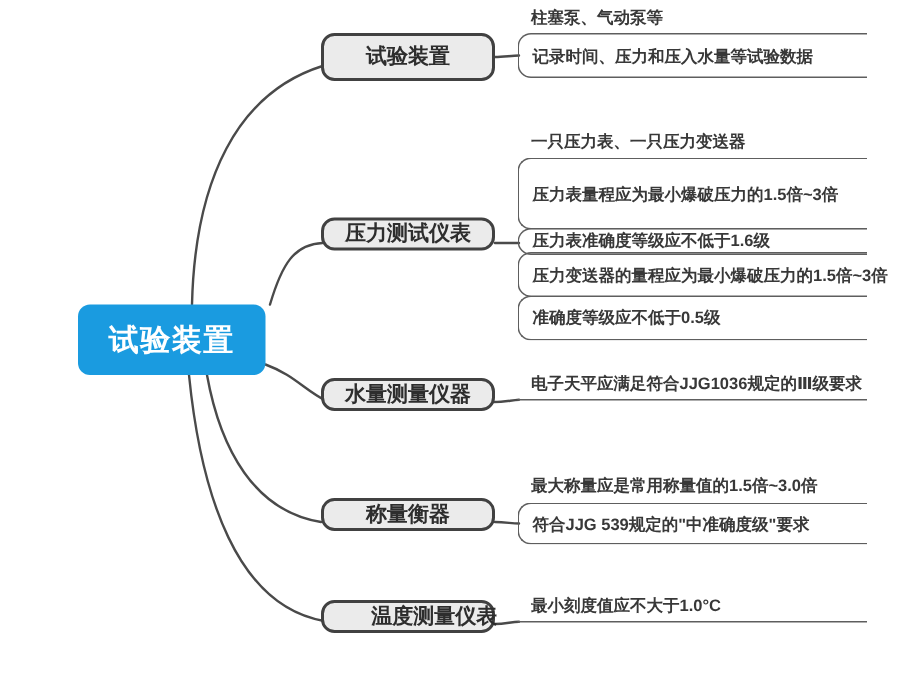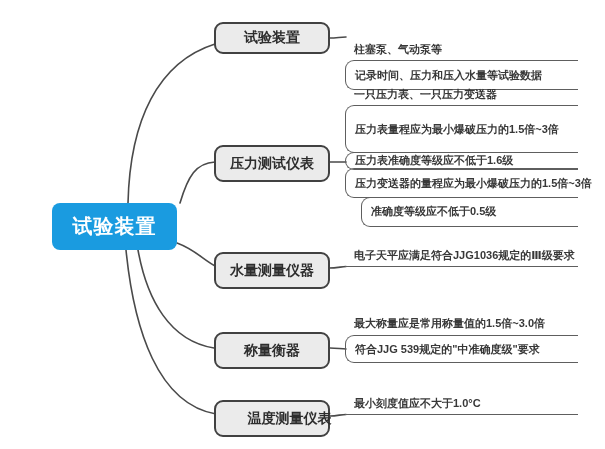--- a/index.html
+++ b/index.html
@@ -11,21 +11,21 @@
   svg.connectors{position:absolute;left:0;top:0;pointer-events:none;}
 
   .central{
     position:absolute;left:52px;top:203px;width:125px;height:47px;
     background:#1a9be0;border-radius:8px;
     display:flex;align-items:center;justify-content:center;
     color:#ffffff;font-size:20px;font-weight:bold;letter-spacing:1px;
     box-sizing:border-box;z-index:3;
   }
   .branch{
-    position:absolute;left:214px;width:116px;height:37px;
+    position:absolute;left:214px;width:116px;height:22px;
     background:#ebebeb;border:2px solid #414141;border-radius:9px;
     display:flex;align-items:center;justify-content:center;
     color:#2d2d2d;font-size:14px;font-weight:bold;
     box-sizing:border-box;z-index:3;white-space:nowrap;
   }
   .group{
     position:absolute;left:345px;width:233px;z-index:2;
   }
   .leaf{
     box-sizing:border-box;display:flex;align-items:center;
@@ -64,30 +64,30 @@
 
   <div class="central">试验装置</div>
 
   <div class="branch" style="top:22px;height:32px;">试验装置</div>
   <div class="branch" style="top:145px;">压力测试仪表</div>
   <div class="branch" style="top:332px;">称量衡器</div>
   <div class="branch" style="top:252px;">水量测量仪器</div>
   <div class="branch" style="top:400px;padding-left:35px;">温度测量仪表</div>
 
   <div class="group" style="top:1px;">
-    <div class="leaf" style="height:21px;margin-top:38px;">柱塞泵、气动泵等</div>
+    <div class="leaf" style="height:21px;">柱塞泵、气动泵等</div>
     <div class="leaf box" style="height:30px;">记录时间、压力和压入水量等试验数据</div>
   </div>
 
   <div class="group" style="top:84px;">
     <div class="leaf" style="height:21px;text-align:right;">一只压力表、一只压力变送器</div>
     <div class="leaf box" style="height:48px;">压力表量程应为最小爆破压力的1.5倍~3倍</div>
     <div class="leaf box" style="height:18px;">压力表准确度等级应不低于1.6级</div>
     <div class="leaf box" style="height:30px;">压力变送器的量程应为最小爆破压力的1.5倍~3倍</div>
-    <div class="leaf box" style="height:30px;margin-left:16px;">准确度等级应不低于0.5级</div>
+    <div class="leaf box" style="height:30px;">准确度等级应不低于0.5级</div>
   </div>
 
   <div class="group" style="top:245px;">
     <div class="leaf underline" style="height:22px;">电子天平应满足符合JJG1036规定的Ⅲ级要求</div>
   </div>
 
   <div class="group" style="top:312px;">
     <div class="leaf" style="height:23px;">最大称量应是常用称量值的1.5倍~3.0倍</div>
     <div class="leaf box" style="height:28px;">符合JJG 539规定的"中准确度级"要求</div>
   </div>

